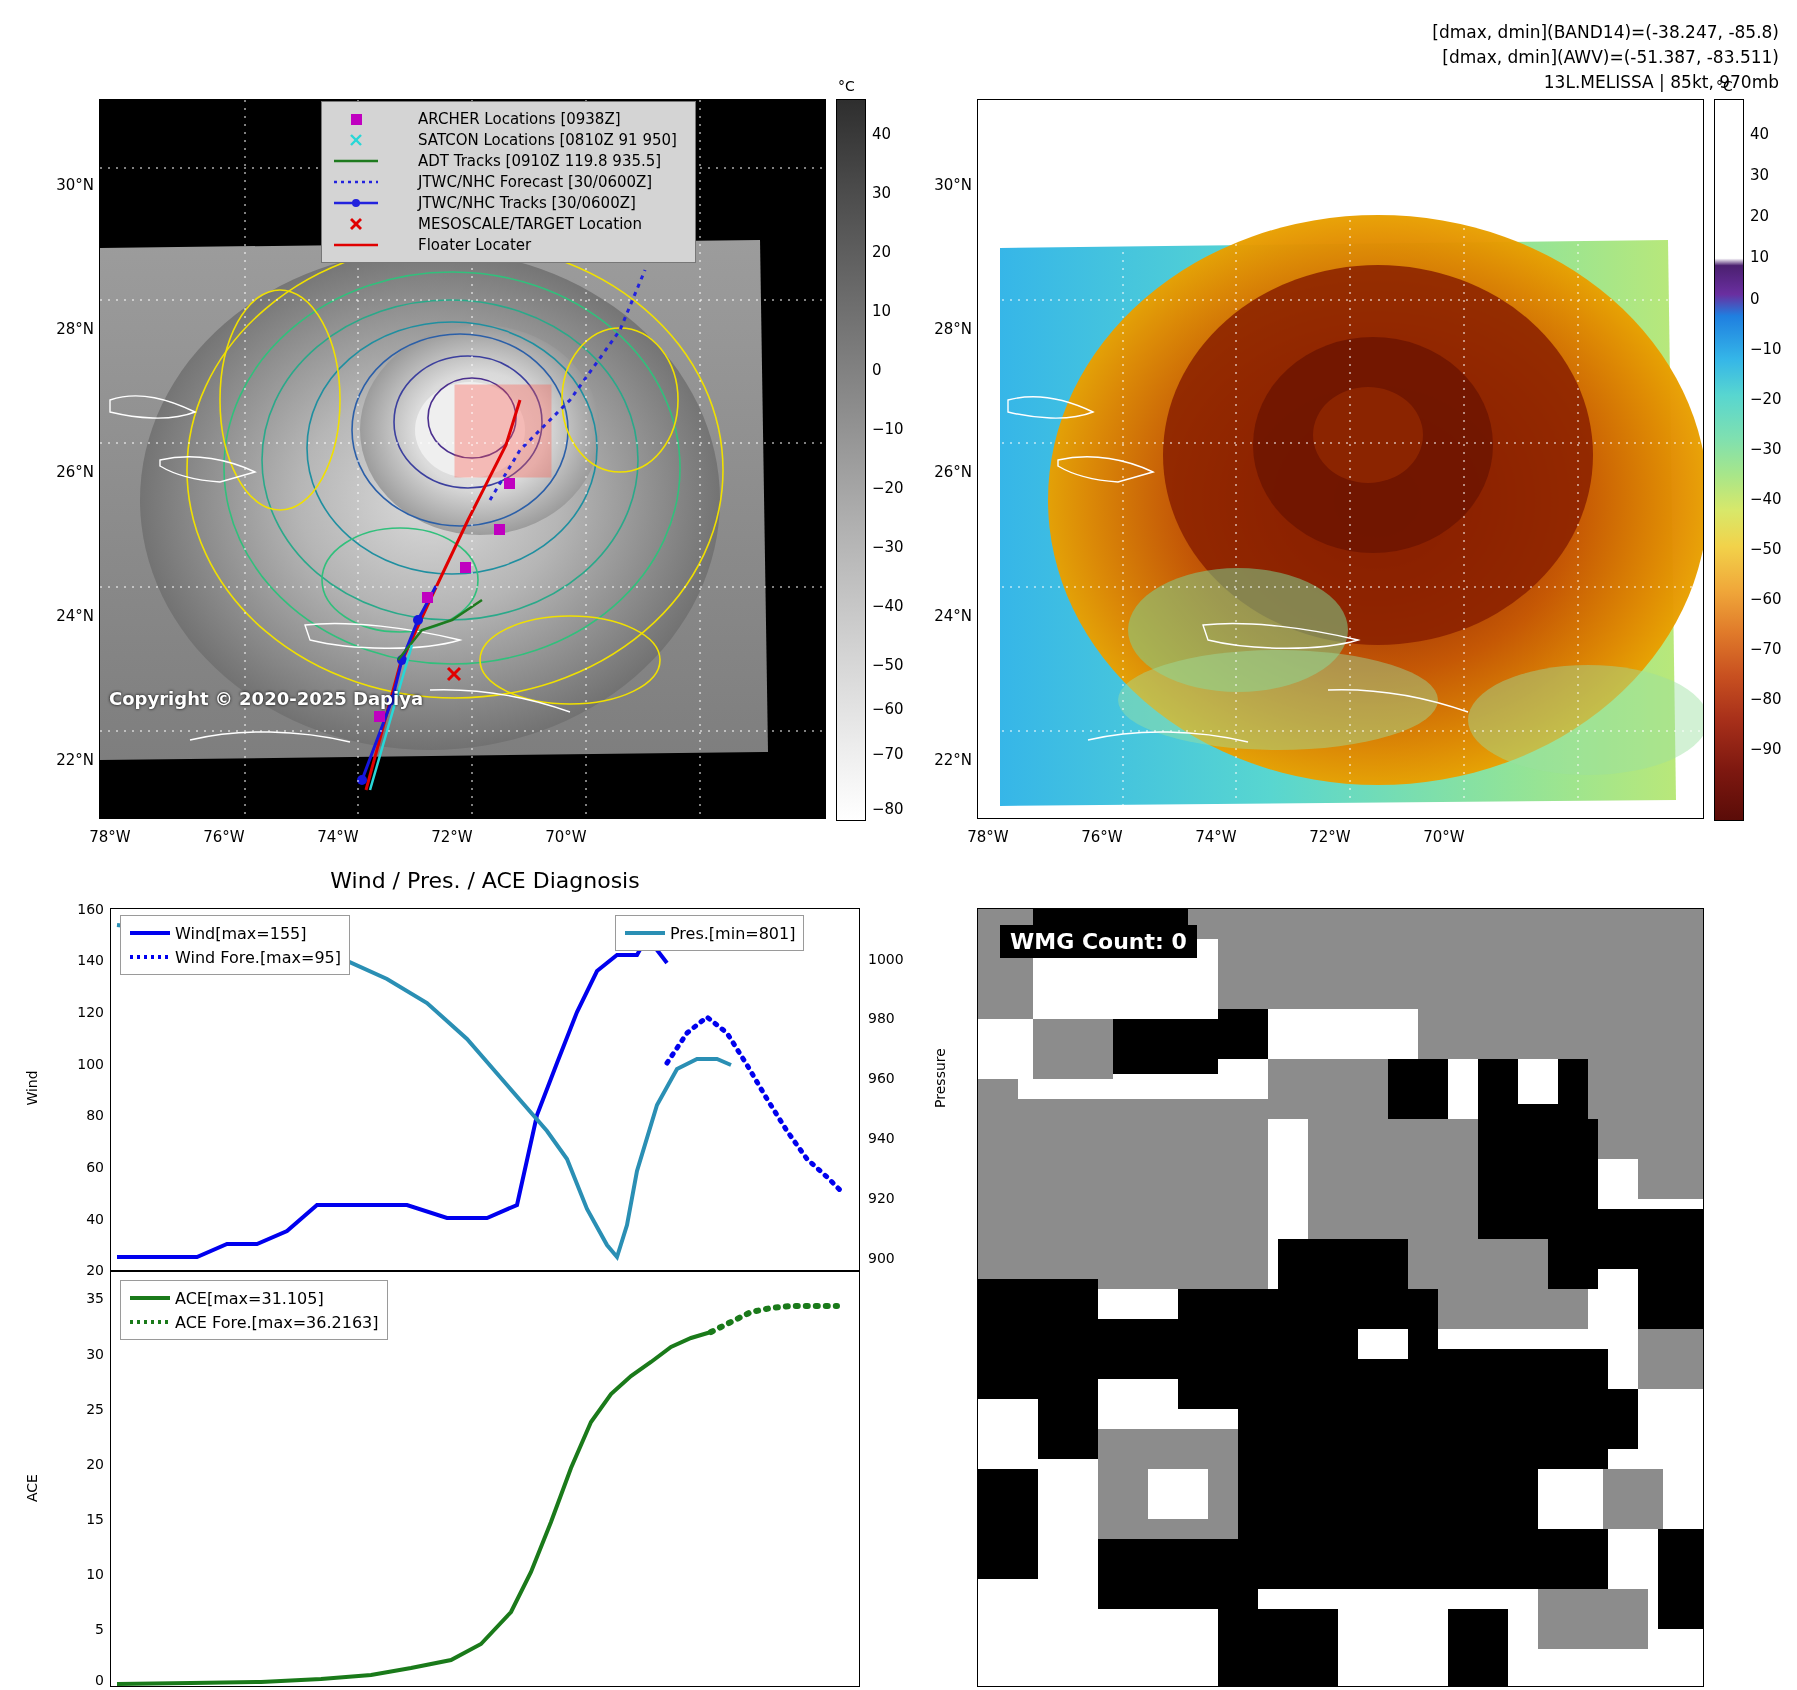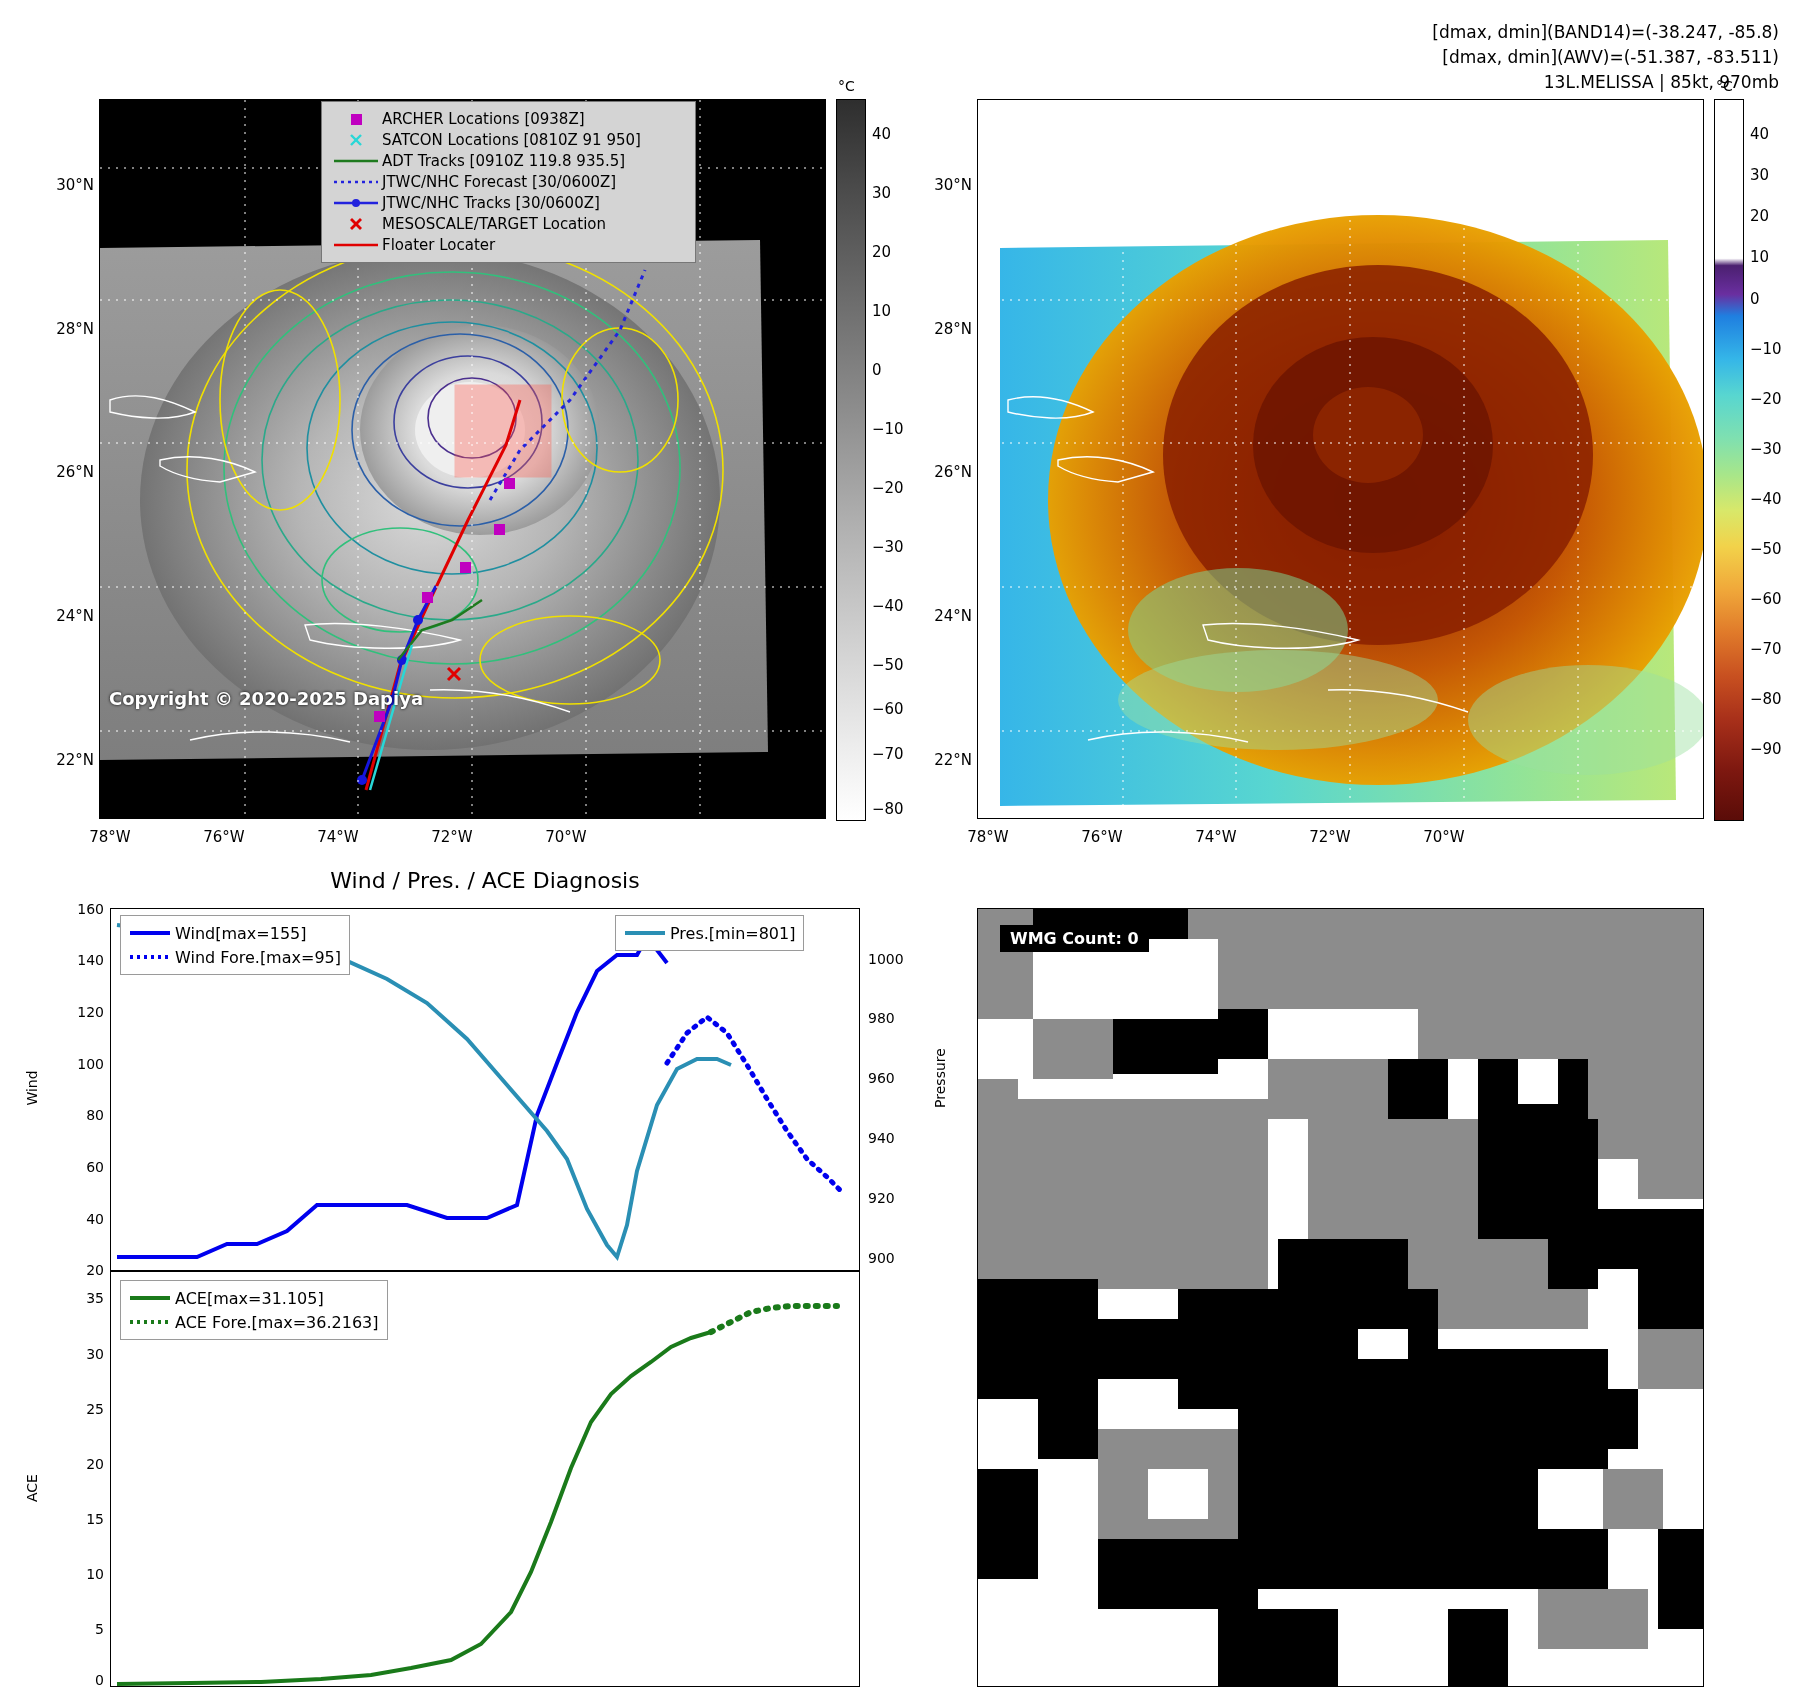--- a/index.html
+++ b/index.html
@@ -8,21 +8,21 @@
   
   #title-block{left:104px;top:22px;width:700px;}
   #title-block .line{font-size:25px;line-height:34px;letter-spacing:.2px;}
   #header-right{right:18px;top:20px;text-align:right;font-size:17px;line-height:25px;}
   
   .panel-frame{border:1px solid #000;box-sizing:border-box;background:#fff;}
   
   #ir-panel{left:99px;top:99px;width:727px;height:720px;}
   
   #ir-legend{left:321px;top:101px;width:375px;background:#d4d4d4;border:1px solid #777;padding:6px 8px 7px 8px;box-sizing:border-box;}
-  #ir-legend .row{display:flex;align-items:center;height:21px;font-size:15px;}
+  #ir-legend .row{display:flex;align-items:center;height:21px;font-size:15px;gap:36px;}
   #ir-legend .sym{width:52px;flex:none;display:flex;align-items:center;justify-content:center;}
   .copyright{left:109px;top:688px;color:#fff;font-size:18px;font-weight:bold;text-shadow:0 0 3px #000;}
   
   .ylab{position:absolute;font-size:15px;text-align:right;}
   .xlab{position:absolute;font-size:15px;text-align:center;}
   
   .cbar-title{position:absolute;font-size:14px;}
   .cbar-ticks span{position:absolute;font-size:15px;}
   
   #wv-panel{left:977px;top:99px;width:727px;height:720px;}
@@ -30,21 +30,21 @@
   #wind-panel{left:110px;top:908px;width:750px;height:363px;}
   #ace-panel{left:110px;top:1271px;width:750px;height:416px;}
   .chart-title{position:absolute;font-size:22px;}
   .axis-name{position:absolute;font-size:14px;}
   .tick{position:absolute;font-size:14px;}
   .legendbox{position:absolute;background:#fff;border:1px solid #9a9a9a;padding:5px 8px;font-size:16px;}
   .legendbox .lrow{display:flex;align-items:center;height:24px;white-space:nowrap;}
   .lkey{width:46px;flex:none;display:inline-block;}
   
   #wmg-panel{left:977px;top:908px;width:727px;height:779px;}
-  #wmg-label{position:absolute;left:1000px;top:925px;background:#000;color:#fff;font-size:16px;font-weight:bold;padding:4px 10px;}
+  #wmg-label{position:absolute;left:1000px;top:925px;background:#000;color:#fff;font-size:22px;font-weight:bold;padding:4px 10px;}
   svg{display:block;}
 </style>
 </head>
 <body>
 
 <div class="abs" id="title-block">
 </div>
 <div class="abs" id="header-right">
   <div>[dmax, dmin](BAND14)=(-38.247, -85.8)</div>
   <div>[dmax, dmin](AWV)=(-51.387, -83.511)</div>

